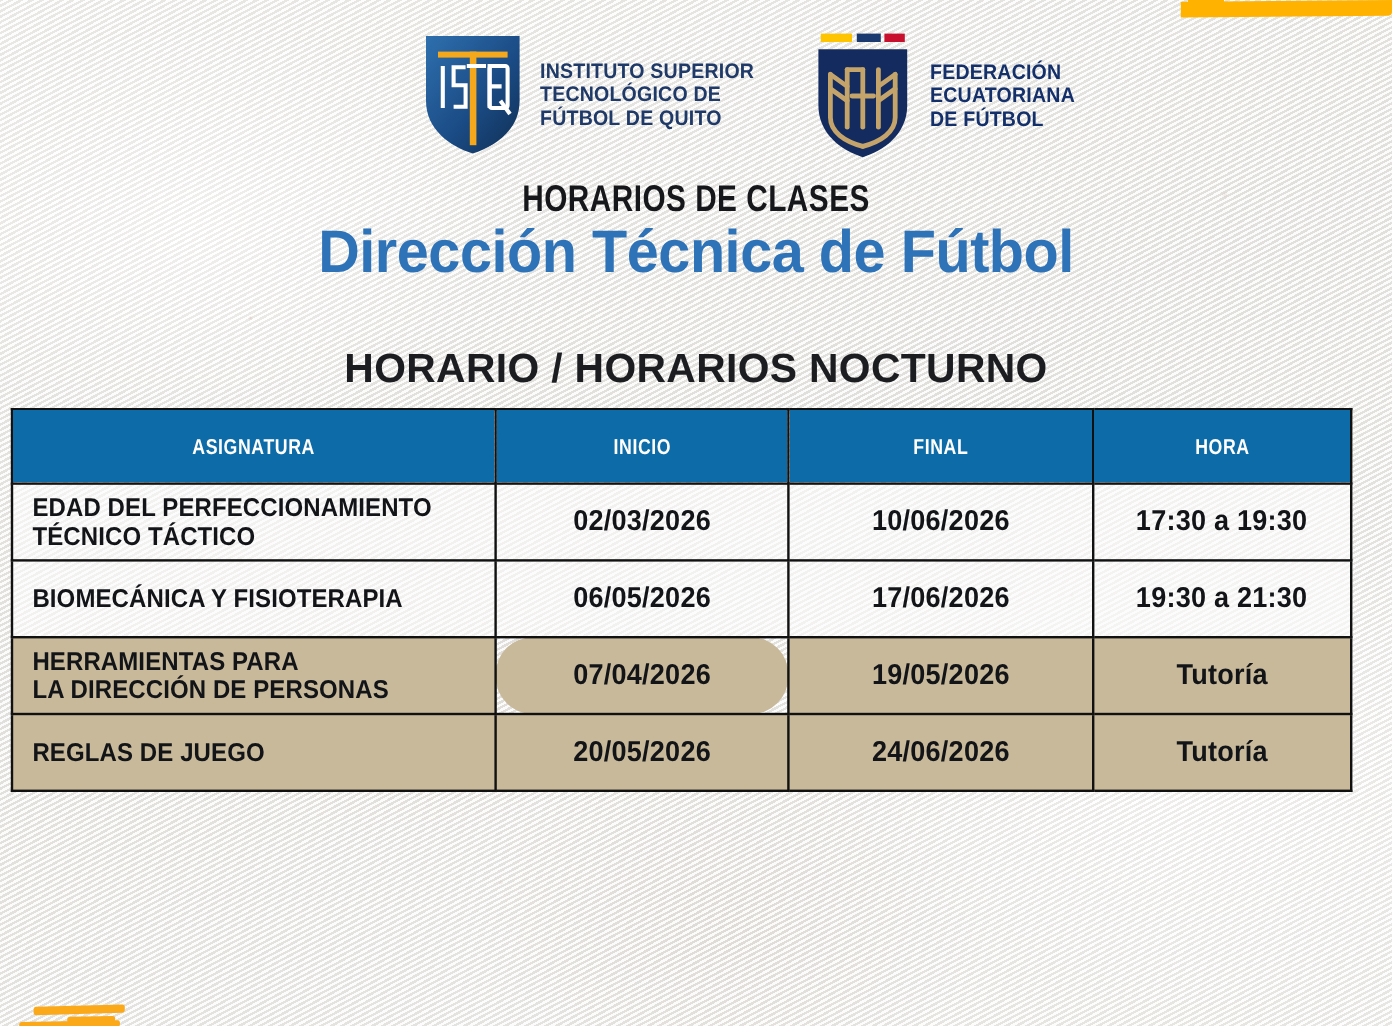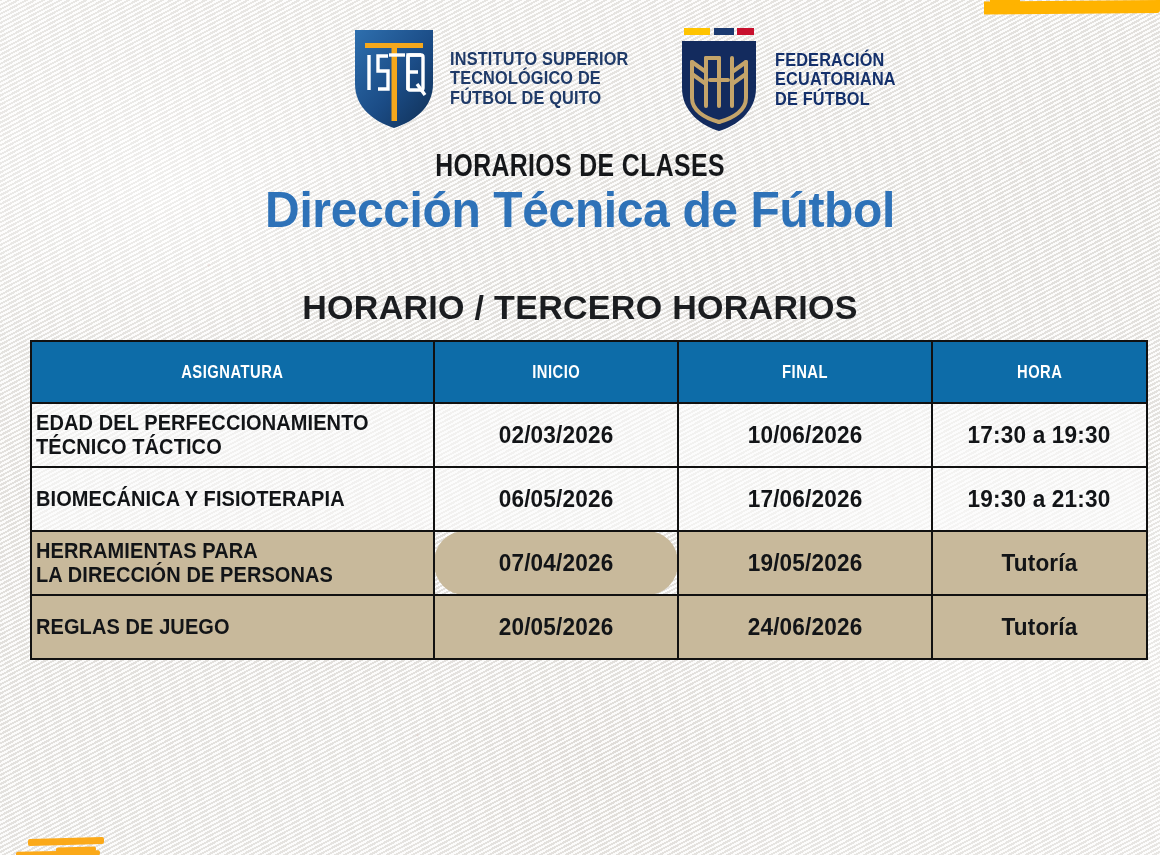--- a/index.html
+++ b/index.html
@@ -151,21 +151,21 @@
     font-family: "Liberation Sans", sans-serif;
     font-weight: bold;
     font-size: 34px;
     letter-spacing: 0.3px;
     color: #1b1d20;
   }
 
   
   #schedule-table {
     position: absolute;
-    left: 30px;
+    left: 9px;
     top: 340px;
     width: 1116px;
     border-collapse: collapse;
     table-layout: fixed;
     border: 2px solid #111;
   }
   #schedule-table col.c-asig  { width: 403px; }
   #schedule-table col.c-inicio{ width: 244px; }
   #schedule-table col.c-final { width: 254px; }
   #schedule-table col.c-hora  { width: 215px; }
@@ -190,21 +190,21 @@
   #schedule-table td {
     border: 2px solid #111;
     height: 60px;
     font-family: "Liberation Sans", sans-serif;
     font-weight: bold;
     color: #121417;
     vertical-align: middle;
   }
   .cell-subject {
     text-align: left;
-    padding-left: 4px;
+    padding-left: 16px;
     font-size: 21.5px;
     line-height: 1.13;
     letter-spacing: 0.1px;
   }
   .cell-subject span { display: inline-block; transform: scaleX(0.93); transform-origin: left center; }
   .cell-date, .cell-hour {
     text-align: center;
     font-size: 24px;
     font-weight: normal;
     letter-spacing: 0.2px;
@@ -304,21 +304,21 @@
       <div class="logo-text fef">
         <div>FEDERACIÓN</div>
         <div>ECUATORIANA</div>
         <div>DE FÚTBOL</div>
       </div>
     </div>
   </div>
 
   <div id="kicker">HORARIOS DE CLASES</div>
   <div id="main-title">Dirección Técnica de Fútbol</div>
-  <div id="subtitle">HORARIO / TERCERO HORARIOS</div>
+  <div id="subtitle">HORARIO / HORARIOS NOCTURNO</div>
 
   <table id="schedule-table">
     <colgroup>
       <col class="c-asig">
         <col class="c-inicio">
         <col class="c-final">
         <col class="c-hora">
     </colgroup>
     <thead>
       <tr>

